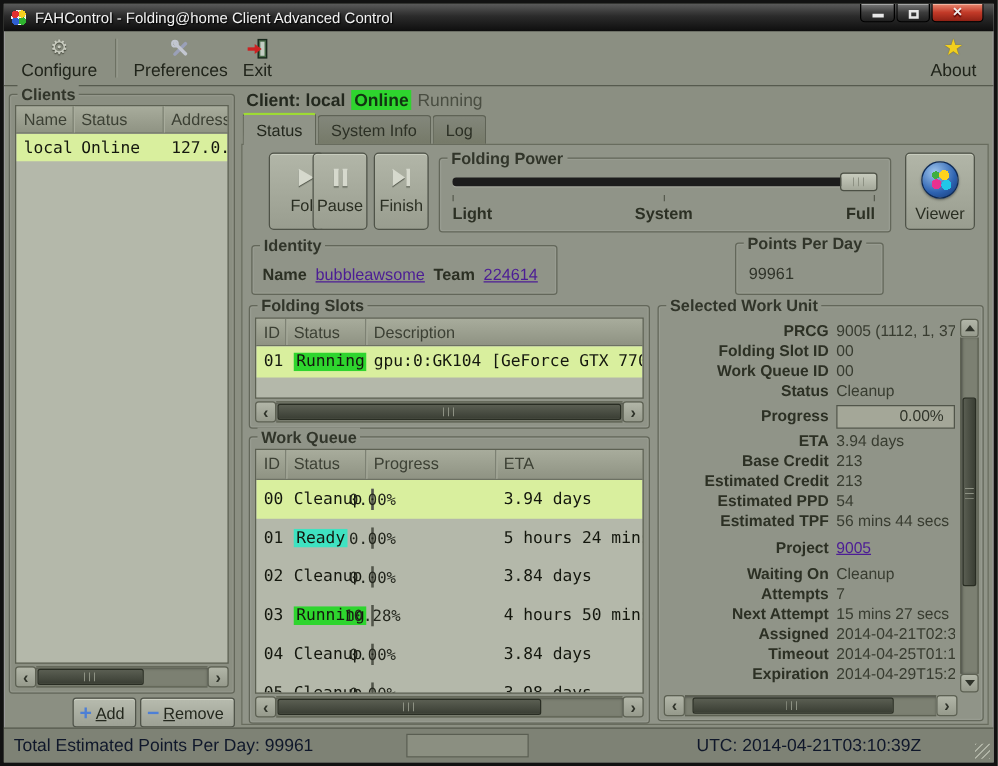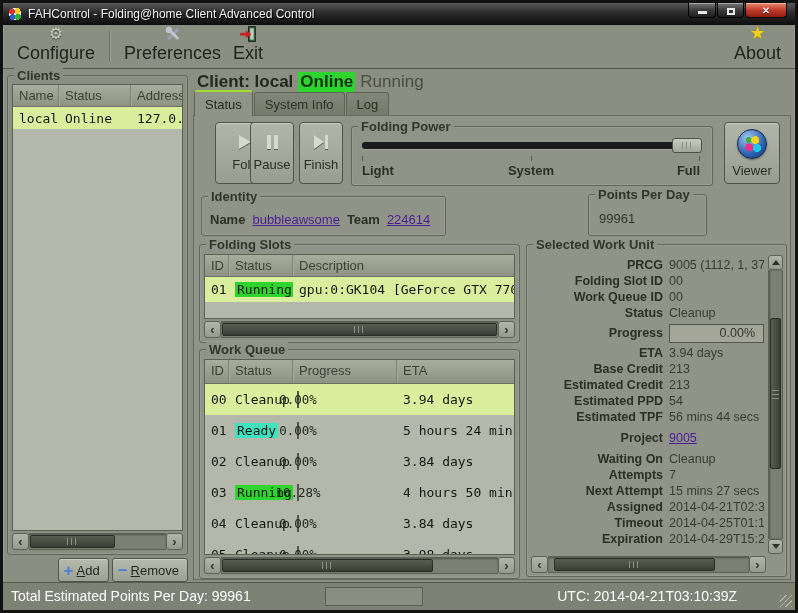--- a/index.html
+++ b/index.html
@@ -30,21 +30,21 @@
     text-shadow:0 1px 1px #500;}
   .glyph-min{width:9px;height:3px;background:#e8e8e8;margin-bottom:3px;}
   .glyph-max{width:8px;height:7px;border:2px solid #e8e8e8;margin-bottom:2px;}
   
   .toolbar{position:absolute;top:22px;left:0;right:0;height:44px;
     border-bottom:1px solid #565a4e;display:flex;align-items:stretch;padding:2px 8px;}
   .tool-btn{display:flex;flex-direction:column;align-items:center;justify-content:flex-end;
     padding:2px 6px;cursor:pointer;border-radius:3px;}
   .tool-icon{height:20px;display:flex;align-items:center;justify-content:center;
     font-size:16px;color:#c9ccc0;text-shadow:0 1px 1px #3a3e32;}
-  .tool-label{font-size:18px;color:#20241a;margin-top:0;}
+  .tool-label{font-size:14px;color:#20241a;margin-top:0;}
   .tool-sep{width:1px;background:#6d7163;box-shadow:1px 0 0 #a0a496;margin:4px 8px;}
   .toolbar-spacer{flex:1;}
   .star-icon{color:#f2cf1e;font-size:18px;text-shadow:0 0 1px #6e5e00;}
   
   .fs{position:absolute;border:1px solid #63675a;border-radius:3px;
     box-shadow:inset 0 0 0 1px rgba(255,255,255,0.08);}
   .fs>.lg{position:absolute;top:-8px;left:6px;background:#8b8f82;padding:0 3px;
     font-size:13px;font-weight:bold;color:#31352a;line-height:15px;white-space:nowrap;}
   
   .content{position:absolute;top:66px;left:0;right:0;bottom:28px;}
@@ -93,21 +93,21 @@
   .client-buttons{position:absolute;left:4px;top:489px;width:181px;display:flex;
     justify-content:flex-end;gap:3px;}
   .btn{height:24px;border:1px solid #50544a;border-radius:3px;
     background:linear-gradient(#b7bbae,#9da195);box-shadow:inset 0 1px 0 #cdd1c4;
     display:flex;align-items:center;padding:0 8px 0 5px;cursor:pointer;font-size:13px;color:#23271d;}
   .pm-glyph{font-size:17px;font-weight:bold;color:#4d7fd6;margin-right:3px;line-height:1;}
   .btn-label{display:block;}
   .btn-label::first-letter{text-decoration:underline;}
   
   .client-area{position:absolute;left:190px;top:0;right:4px;bottom:0;}
-  .client-header{position:absolute;left:4px;top:3px;font-size:17px;color:#4a4e42;
+  .client-header{position:absolute;left:4px;top:3px;font-size:14px;color:#4a4e42;
     display:flex;gap:5px;align-items:center;}
   .ch-label{font-weight:bold;color:#23281e;}
   .ch-online{font-weight:bold;color:#123312;background:#2ed52e;padding:0 2px;}
   .tabs{position:absolute;left:1px;top:21px;height:26px;display:flex;align-items:flex-end;}
   .tab{height:24px;padding:0 10px;font-size:13px;color:#2c3025;
     background:linear-gradient(#83877b,#757968);border:1px solid #5f6356;border-bottom:none;
     border-radius:3px 3px 0 0;display:flex;align-items:center;margin-right:1px;cursor:pointer;}
   .tab-active{height:26px;background:#909488;border-top:2px solid #9edb33;
     color:#23271d;position:relative;z-index:2;}
   .tab-content{position:absolute;left:0;right:0;top:46px;bottom:2px;border:1px solid #686c5e;
@@ -180,21 +180,21 @@
   .wu-label{width:130px;text-align:right;font-weight:bold;color:#2c3024;flex:none;}
   .wu-value{margin-left:6px;color:#383c30;}
   .wu-prog-box{position:relative;width:112px;height:19px;margin-left:6px;border:1px solid #51554a;
     background:#a4a798;}
   .wu-prog-text{position:absolute;inset:0;display:flex;align-items:center;justify-content:flex-end;
     padding-right:8px;font-size:12.5px;color:#30342a;}
   .wu-vscroll{top:10px;bottom:22px;right:3px;}
   .wu-hscroll{position:absolute;left:4px;right:20px;bottom:3px;}
   
   .statusbar{position:absolute;left:0;right:0;bottom:0;height:28px;background:#7e8275;
-    border-top:1px solid #565a4e;color:#ffffff;font-size:14px;}
+    border-top:1px solid #565a4e;color:#0f172a;font-size:14px;}
   .sb-left{position:absolute;left:8px;top:5px;}
   .sb-box{position:absolute;left:322px;top:4px;width:98px;height:19px;border:1px solid #5a5e52;
     background:#8b8f81;}
   .sb-right{position:absolute;right:58px;top:5px;margin-left:28px;}
   .sb-grip{position:absolute;right:3px;bottom:3px;width:12px;height:12px;cursor:nwse-resize;
     background:repeating-linear-gradient(135deg,#b0b4a6 0 1px,rgba(0,0,0,0) 1px 4px);}
 </style>
 </head>
 <body>
 

